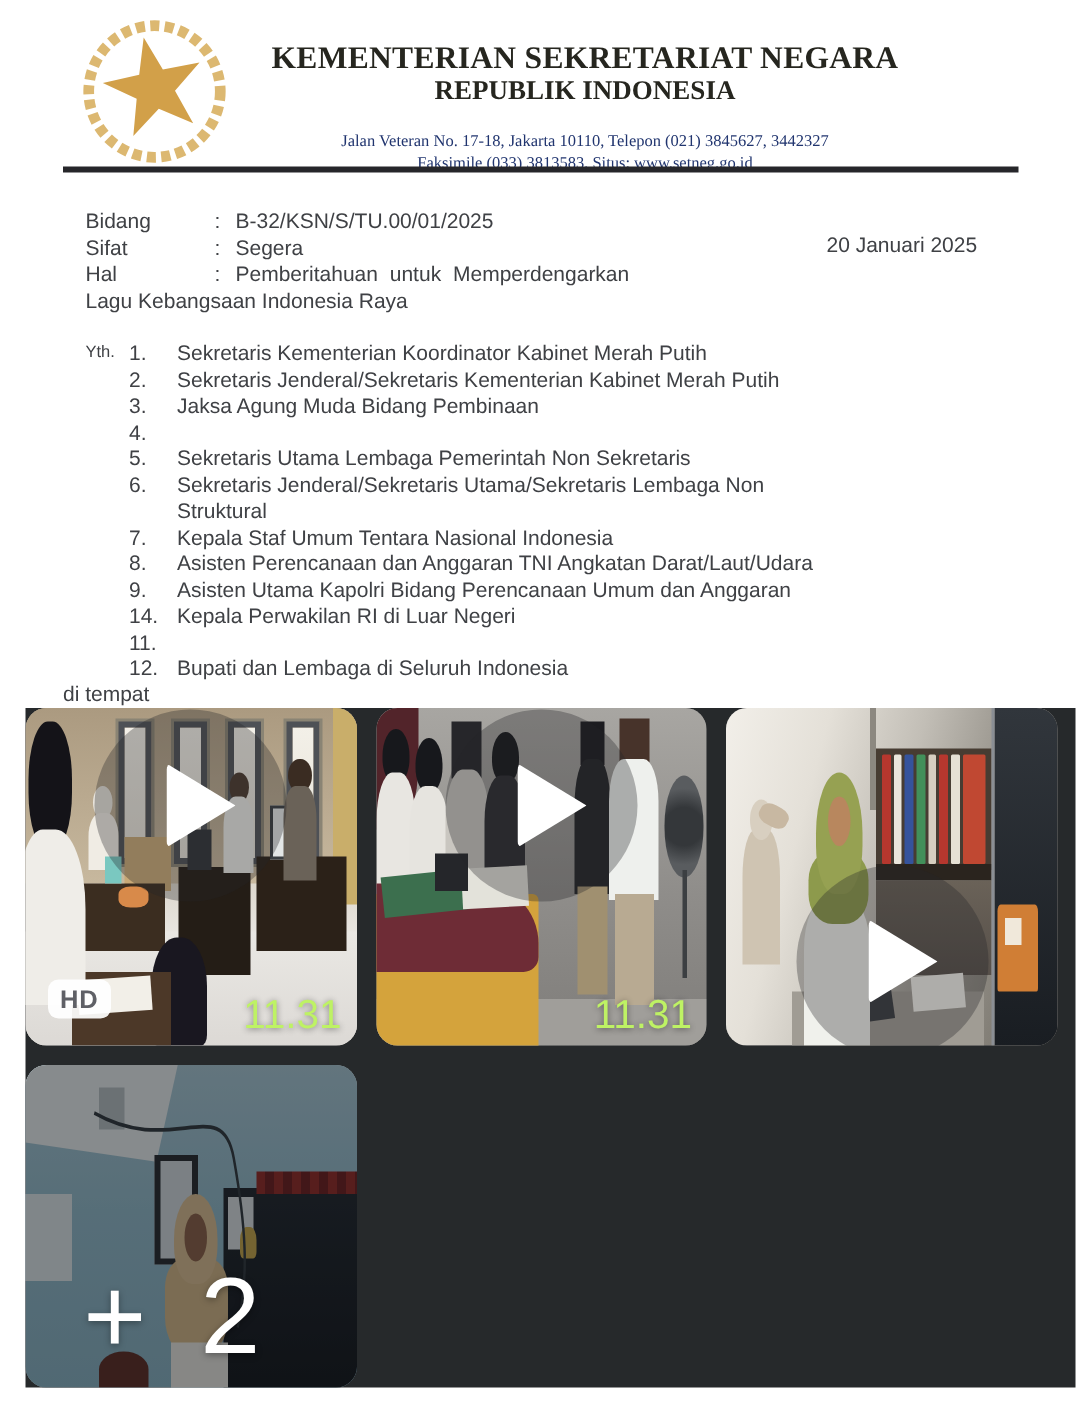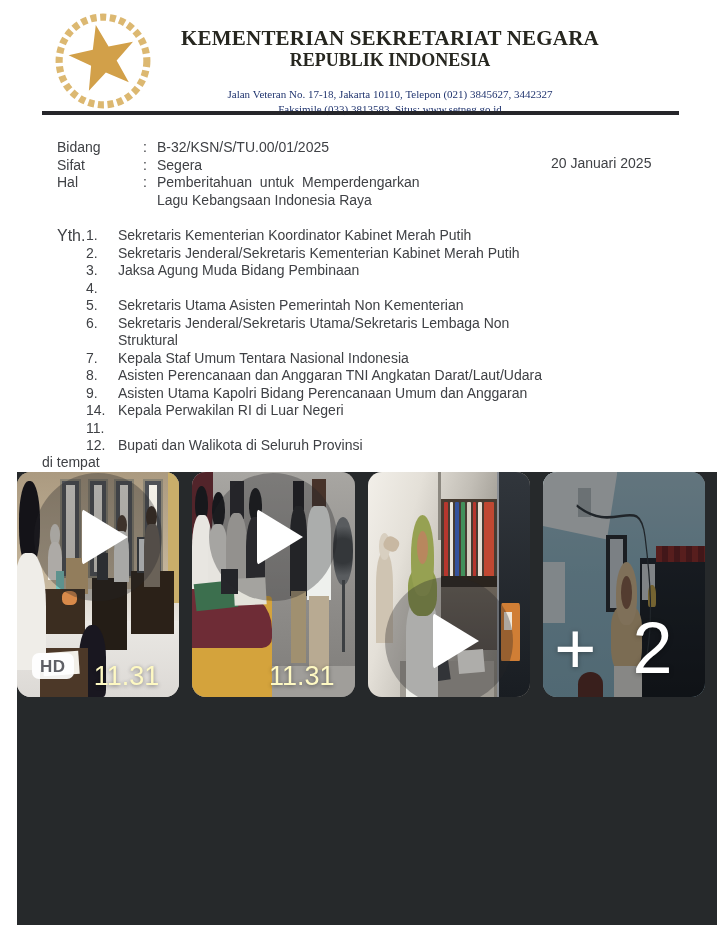--- a/index.html
+++ b/index.html
@@ -14,53 +14,53 @@
   .org2{font-size:18px;font-weight:bold;line-height:21px;margin-top:1px;}
   .addr{font-size:11px;line-height:15px;color:#21356f;margin-top:16px;}
   .addr2{font-size:11px;line-height:15px;color:#21356f;}
   .rule{position:absolute;left:42px;top:111px;width:637px;height:4px;background:#26262a;}
 
   
   .meta{position:absolute;left:57px;top:139px;font-size:14px;line-height:17.5px;color:#3f4145;}
   .m-row{display:flex;}
   .m-label{width:86px;}
   .m-sep{width:14px;}
-  .m-val2{margin-left:100px;}
+  .m-val2{}
   .hal-val{word-spacing:4px;}
   .date{position:absolute;left:523px;top:155px;font-size:14px;line-height:17.5px;color:#3f4145;margin-left:28px;}
 
   
-  .yth{position:absolute;left:57px;top:227px;font-size:16px;line-height:17.5px;color:#3f4145;}
+  .yth{position:absolute;left:57px;top:227px;font-size:11px;line-height:17.5px;color:#3f4145;}
   .recips{position:absolute;left:86px;top:227px;font-size:14px;line-height:17.5px;color:#3f4145;}
   .r-row{display:flex;}
   .r-no{width:32px;flex:0 0 32px;}
   .r-text{max-width:480px;}
   .closing{position:absolute;left:42px;top:454px;font-size:14px;line-height:17.5px;color:#3f4145;}
 
   
   .media-grid{position:absolute;left:17px;top:472px;width:700px;height:453px;
               background:#26292b;box-sizing:border-box;padding:0 12px 0 0;
-              display:grid;grid-template-columns:1fr 1fr 1fr 1fr;grid-template-rows:225px 215px;gap:13px;}
+              display:grid;grid-template-columns:1fr 1fr 1fr;grid-template-rows:225px 215px;gap:13px;}
   .tile{position:relative;overflow:hidden;border-radius:14px;background:#6f6f6f;}
   .scene,.scene *{position:absolute;}
   .scene{inset:0;}
 
   
   .play-wrap{position:absolute;left:50%;transform:translate(-50%,-50%);}
   .play-top{top:29%;}
   .play-low{top:75%;}
   .play-circle{width:128px;height:128px;border-radius:50%;background:rgba(35,36,40,.33);
                display:flex;align-items:center;justify-content:center;}
   .play-tri{width:0;height:0;border-left:46px solid #fff;border-top:28px solid transparent;
             border-bottom:28px solid transparent;margin-left:14px;border-radius:4px;}
 
   .hd-badge{position:absolute;left:15px;bottom:18px;background:rgba(255,255,255,.93);
             color:#5f6066;font-weight:bold;font-size:17px;line-height:17px;padding:5px 8px 4px;
             border-radius:7px;letter-spacing:.5px;}
-  .time{position:absolute;right:20px;bottom:5px;color:#fef9c3;font-size:27px;
+  .time{position:absolute;right:10px;bottom:5px;color:#bef264;font-size:27px;
         text-shadow:0 1px 4px rgba(0,0,0,.45);}
   .scrim{position:absolute;inset:0;background:rgba(14,16,19,.45);}
   .more{position:absolute;left:46%;top:78%;transform:translate(-50%,-50%);color:#fff;
         font-size:72px;font-weight:300;letter-spacing:8px;white-space:nowrap;
         text-shadow:0 1px 5px rgba(0,0,0,.35);}
 
   
   .s1{background:linear-gradient(180deg,#a99a82 0%,#c3b49c 22%,#d8d1c4 46%,#e8e5e0 66%,#dedbd6 100%);}
   .s1 .ww{left:0;top:0;width:100%;height:52%;background:linear-gradient(180deg,#ab9a80,#c7b89e);}
   .s1 .win{top:4%;width:10%;height:42%;background:linear-gradient(#f3f0e8,#e6e2d8);
@@ -211,21 +211,21 @@
       </div>
     <div class="r-row">
         <span class="r-no">3.</span>
         <span class="r-text">Jaksa Agung Muda Bidang Pembinaan</span>
       </div>
     <div class="r-row">
         <span class="r-no">4.</span>
       </div>
     <div class="r-row">
         <span class="r-no">5.</span>
-        <span class="r-text">Sekretaris Utama Asisten Pemerintah Non Kementerian</span>
+        <span class="r-text">Sekretaris Utama Lembaga Pemerintah Non Sekretaris</span>
       </div>
     <div class="r-row">
         <span class="r-no">6.</span>
         <span class="r-text">Sekretaris Jenderal/Sekretaris Utama/Sekretaris Lembaga Non</span>
       </div>
     <div class="r-row">
         <span class="r-no"></span>
         <span class="r-text">Struktural</span>
       </div>
     <div class="r-row">
@@ -242,21 +242,21 @@
       </div>
     <div class="r-row">
         <span class="r-no">14.</span>
         <span class="r-text">Kepala Perwakilan RI di Luar Negeri</span>
       </div>
     <div class="r-row">
         <span class="r-no">11.</span>
       </div>
     <div class="r-row">
         <span class="r-no">12.</span>
-        <span class="r-text">Bupati dan Walikota di Seluruh Provinsi</span>
+        <span class="r-text">Bupati dan Lembaga di Seluruh Indonesia</span>
       </div>
   </div>
   <div class="closing">di tempat</div>
 
   <div class="media-grid">
 
     <div class="tile">
       <div class="scene s1">
         <i class="ww"></i>
           <i class="win w1"></i>

